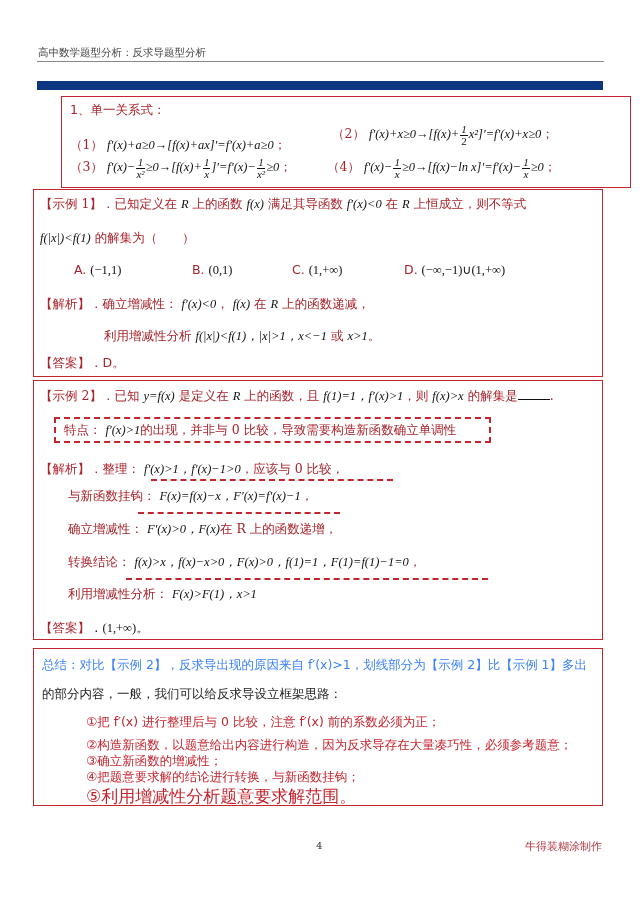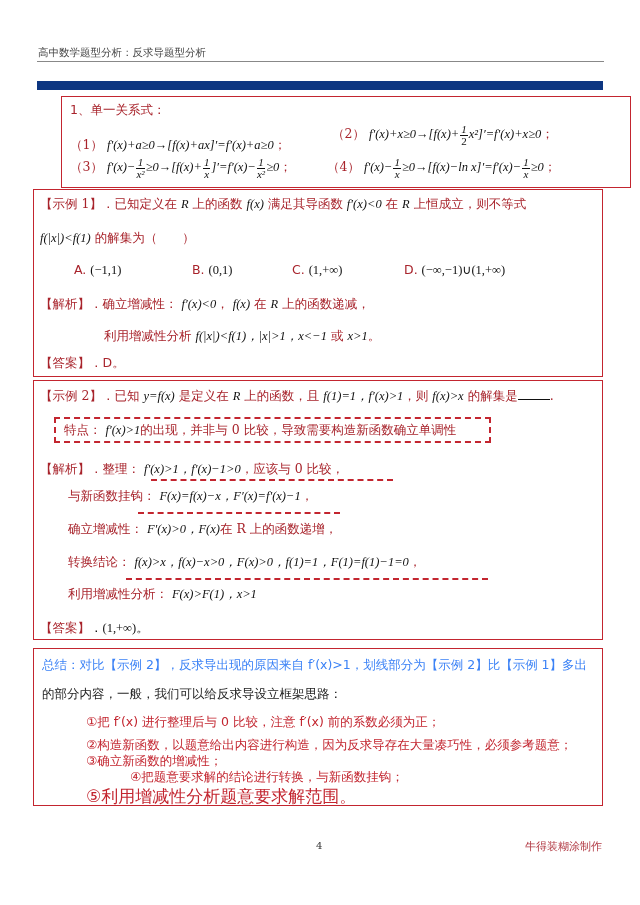--- a/index.html
+++ b/index.html
@@ -146,18 +146,18 @@
     <span>【答案】</span><span class="mathn">．(1,+∞)。</span>
   </div>
 </div>
 
 <div class="box" style="left:33px; top:648px; width:570px; height:158px;">
   <div class="line sans" style="left:8px; top:8px; font-size:12.5px; color:#3b82f6;">总结：对比【示例 2】，反求导出现的原因来自 f′(x)&gt;1，划线部分为【示例 2】比【示例 1】多出</div>
   <div class="line sans" style="left:8px; top:37px; font-size:12.5px; color:#222;">的部分内容，一般，我们可以给反求导设立框架思路：</div>
   <div class="line sans red" style="left:52px; top:65px; font-size:12.5px;">①把 f′(x) 进行整理后与 0 比较，注意 f′(x) 前的系数必须为正；</div>
   <div class="line sans red" style="left:52px; top:88px; font-size:12.5px;">②构造新函数，以题意给出内容进行构造，因为反求导存在大量凑巧性，必须参考题意；</div>
   <div class="line sans red" style="left:52px; top:104px; font-size:12.5px;">③确立新函数的增减性；</div>
-  <div class="line sans red" style="left:52px; top:120px; font-size:12.5px;margin-left:44px;">④把题意要求解的结论进行转换，与新函数挂钩；</div>
+  <div class="line sans red" style="left:52px; top:120px; font-size:12.5px;">④把题意要求解的结论进行转换，与新函数挂钩；</div>
   <div class="line sans red" style="left:52px; top:136px; font-size:17px;">⑤利用增减性分析题意要求解范围。</div>
 </div>
 
 <div class="abs page-num">4</div>
 <div class="abs footer-brand">牛得装糊涂制作</div>
 
 </body></html>

